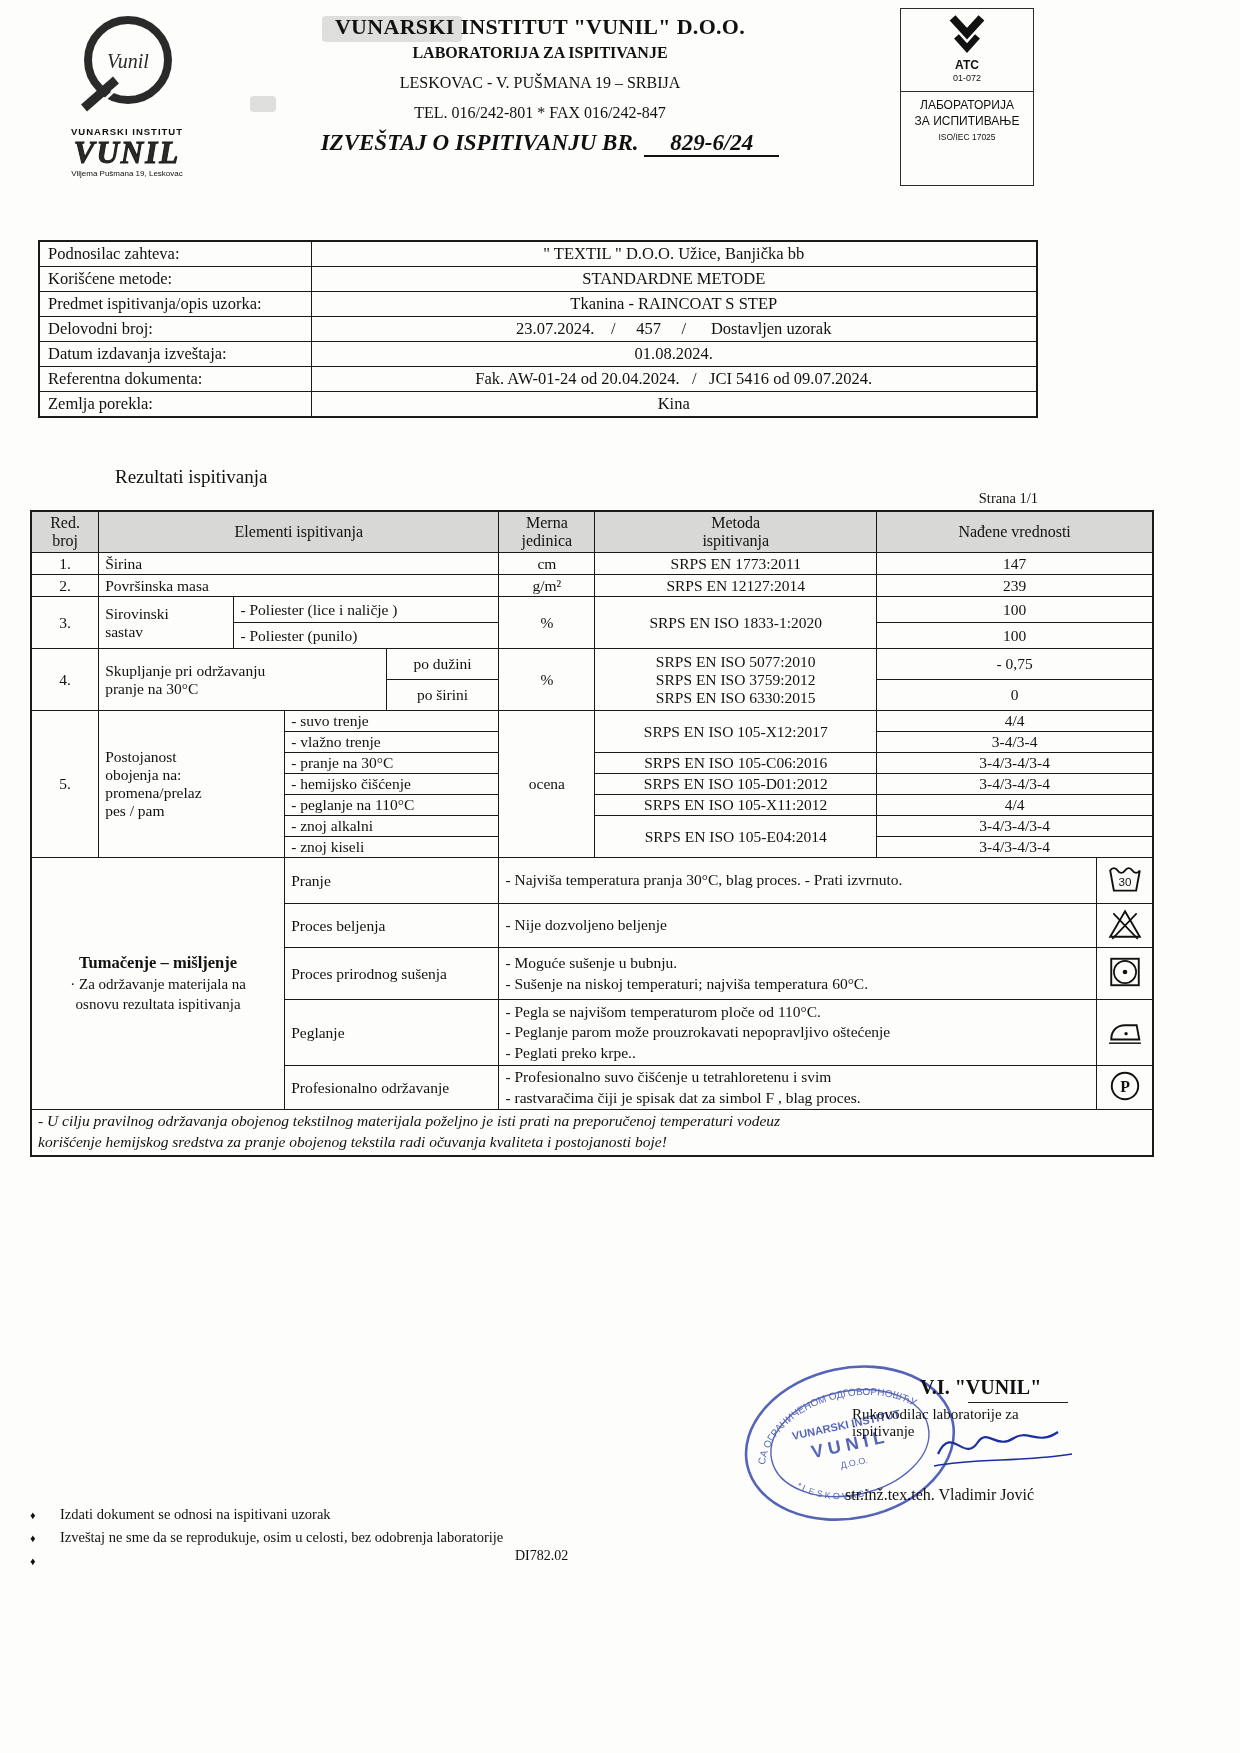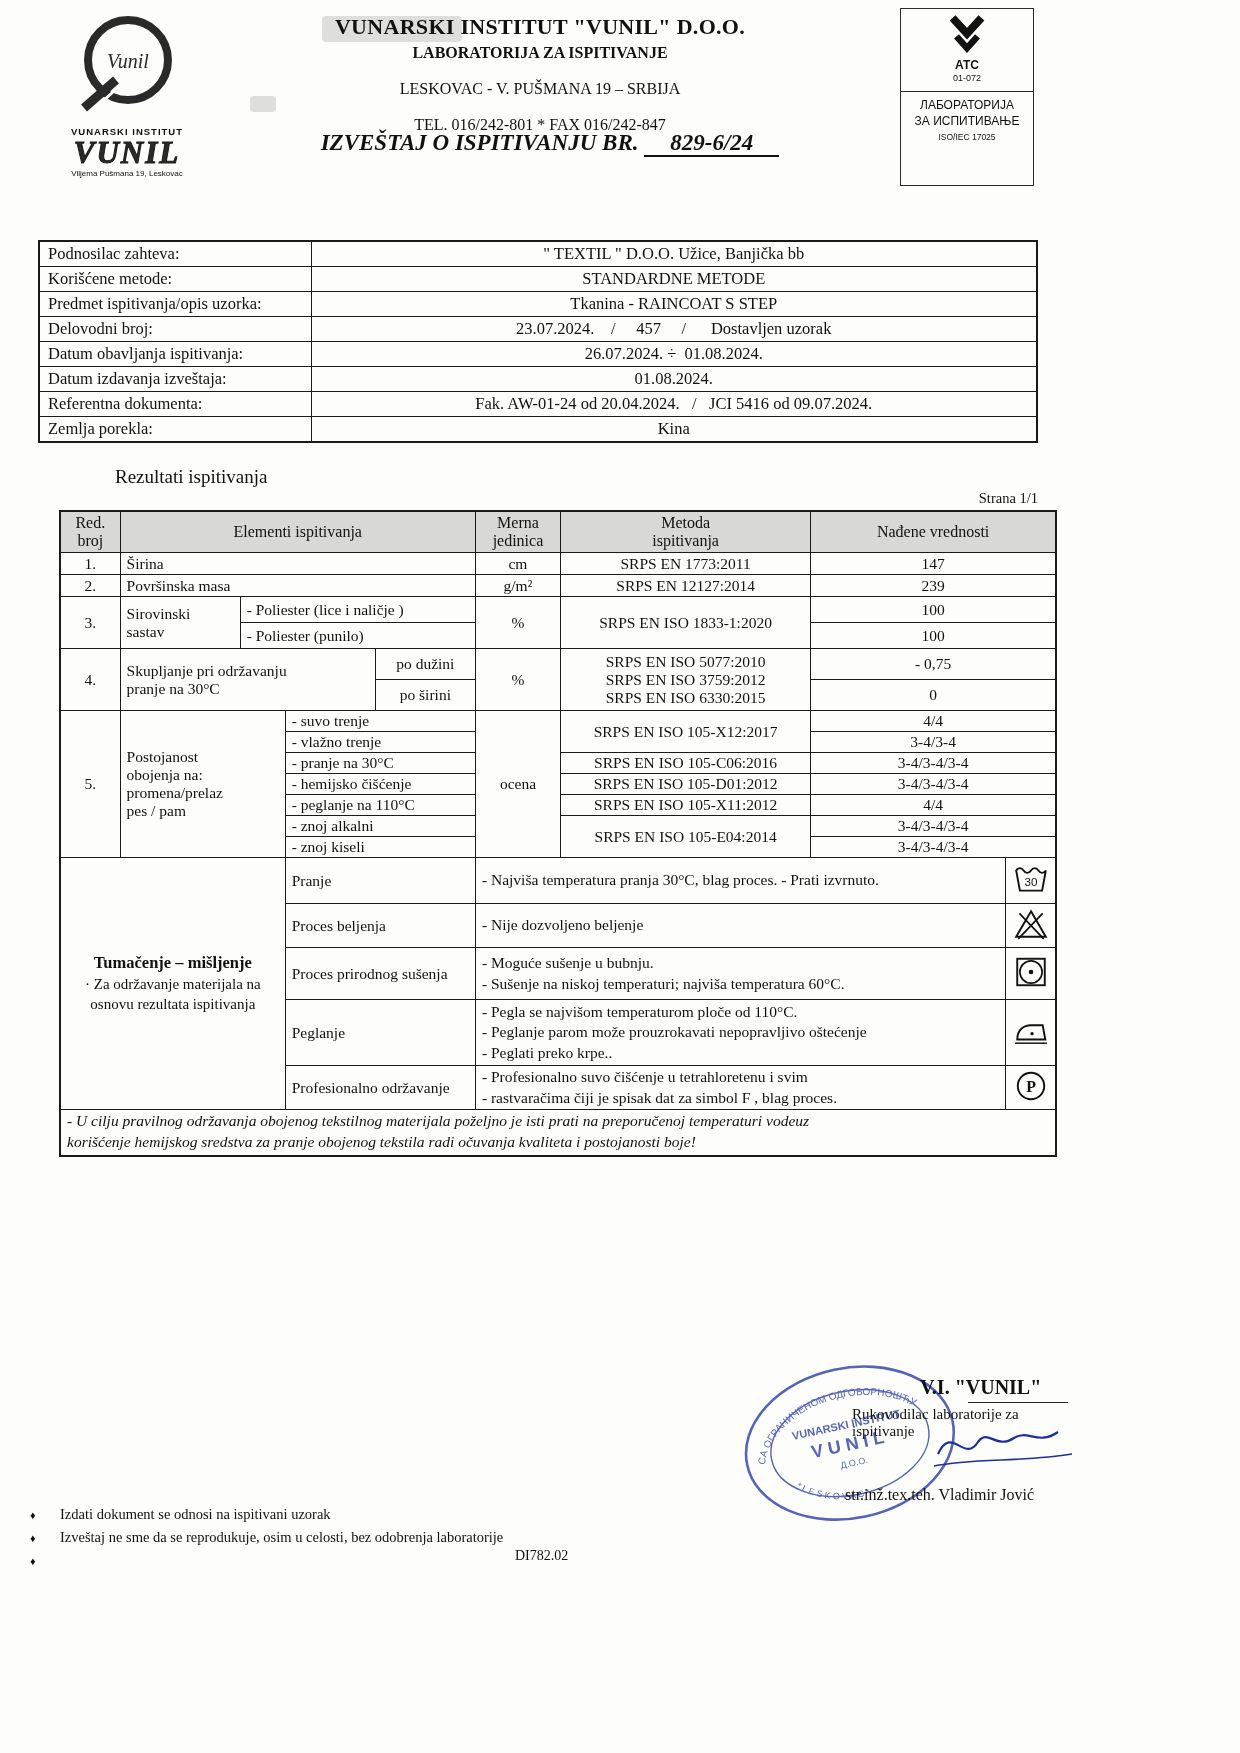--- a/index.html
+++ b/index.html
@@ -6,21 +6,21 @@
   .page{position:relative;width:1240px;height:1753px;background:#fdfdfb;margin:0 auto;
         font-family:"Liberation Serif", serif;color:#111;overflow:hidden;}
   .abs{position:absolute;}
   .pre{white-space:pre-line;}
   .c{text-align:center;}
 
   
   .head-center{left:240px;top:14px;width:600px;text-align:center;}
   .org{font-size:22px;font-weight:bold;letter-spacing:.3px;}
   .labn{font-size:16px;font-weight:bold;margin-top:4px;}
-  .addr,.tel{font-size:16px;margin-top:18px;}
+  .addr,.tel{font-size:16px;margin-top:12px;}
   .report-title{left:240px;top:130px;width:620px;text-align:center;font-size:23px;font-weight:bold;font-style:italic;}
   .report-num{border-bottom:2px solid #111;padding:0 26px;}
   .artifact{background:#b9b9b9;opacity:.45;border-radius:4px;}
 
   
   .logo-block{left:52px;top:8px;width:150px;text-align:center;}
   .logo-inst{font-size:9.5px;font-weight:bold;letter-spacing:1px;font-family:"Liberation Sans",sans-serif;margin-top:2px;}
   .logo-brand{font-size:31px;font-weight:900;font-style:italic;letter-spacing:2px;color:#2a2a2a;
               -webkit-text-stroke:1px #1a1a1a;line-height:1;}
   .logo-addr{font-size:8px;font-family:"Liberation Sans",sans-serif;margin-top:1px;}
@@ -38,21 +38,21 @@
   
   table{border-collapse:collapse;}
   .info-table{left:38px;top:240px;width:1000px;table-layout:fixed;border:2px solid #1a1a1a;padding-left:28px;}
   .info-table td{border:1.5px solid #1a1a1a;font-size:16.5px;padding:1px 8px;height:22px;}
   .info-table .val{white-space:pre;}
 
   .sec-title{left:115px;top:466px;font-size:19px;}
   .page-label{left:930px;top:490px;width:108px;text-align:right;font-size:14.5px;}
 
   
-  .res-table{left:59px;top:510px;width:998px;table-layout:fixed;border:2px solid #1a1a1a;}
+  .res-table{left:30px;top:510px;width:1124px;table-layout:fixed;border:2px solid #1a1a1a;}
   .res-table td{border:1.4px solid #1a1a1a;font-size:15.5px;padding:1px 6px;vertical-align:middle;overflow:hidden;}
   .res-table tr.hdr td{background:#d8d8d6;text-align:center;font-size:16px;padding:2px 4px;}
   .meth{text-align:center;font-size:15px;}
   .sm{font-size:12.5px;}
   .sub3{font-size:17px;}
   .sub5{font-size:14.5px;padding-left:8px;}
   .val{text-align:center;}
   .unit{text-align:center;}
   .num{text-align:center;}
 
@@ -138,24 +138,20 @@
           <td>Korišćene metode:</td>
           <td class="val">STANDARDNE METODE</td>
         </tr>
       <tr>
           <td>Predmet ispitivanja/opis uzorka:</td>
           <td class="val">Tkanina - RAINCOAT S STEP</td>
         </tr>
       <tr>
           <td>Delovodni broj:</td>
           <td class="val">23.07.2024.    /     457     /      Dostavljen uzorak</td>
-        </tr>
-      <tr>
-          <td>Datum obavljanja ispitivanja:</td>
-          <td class="val">26.07.2024. ÷  01.08.2024.</td>
         </tr>
       <tr>
           <td>Datum izdavanja izveštaja:</td>
           <td class="val">01.08.2024.</td>
         </tr>
       <tr>
           <td>Referentna dokumenta:</td>
           <td class="val">Fak. AW-01-24 od 20.04.2024.   /   JCI 5416 od 09.07.2024.</td>
         </tr>
       <tr>

